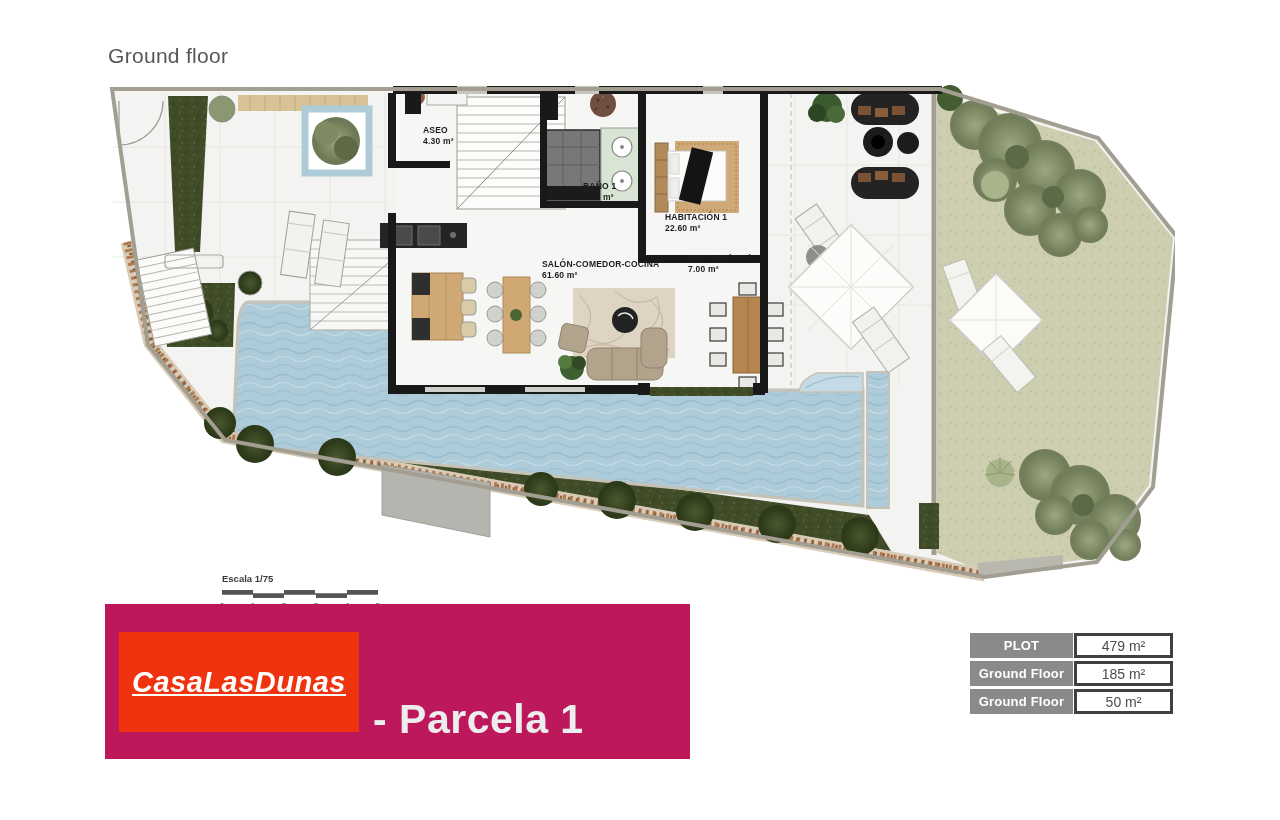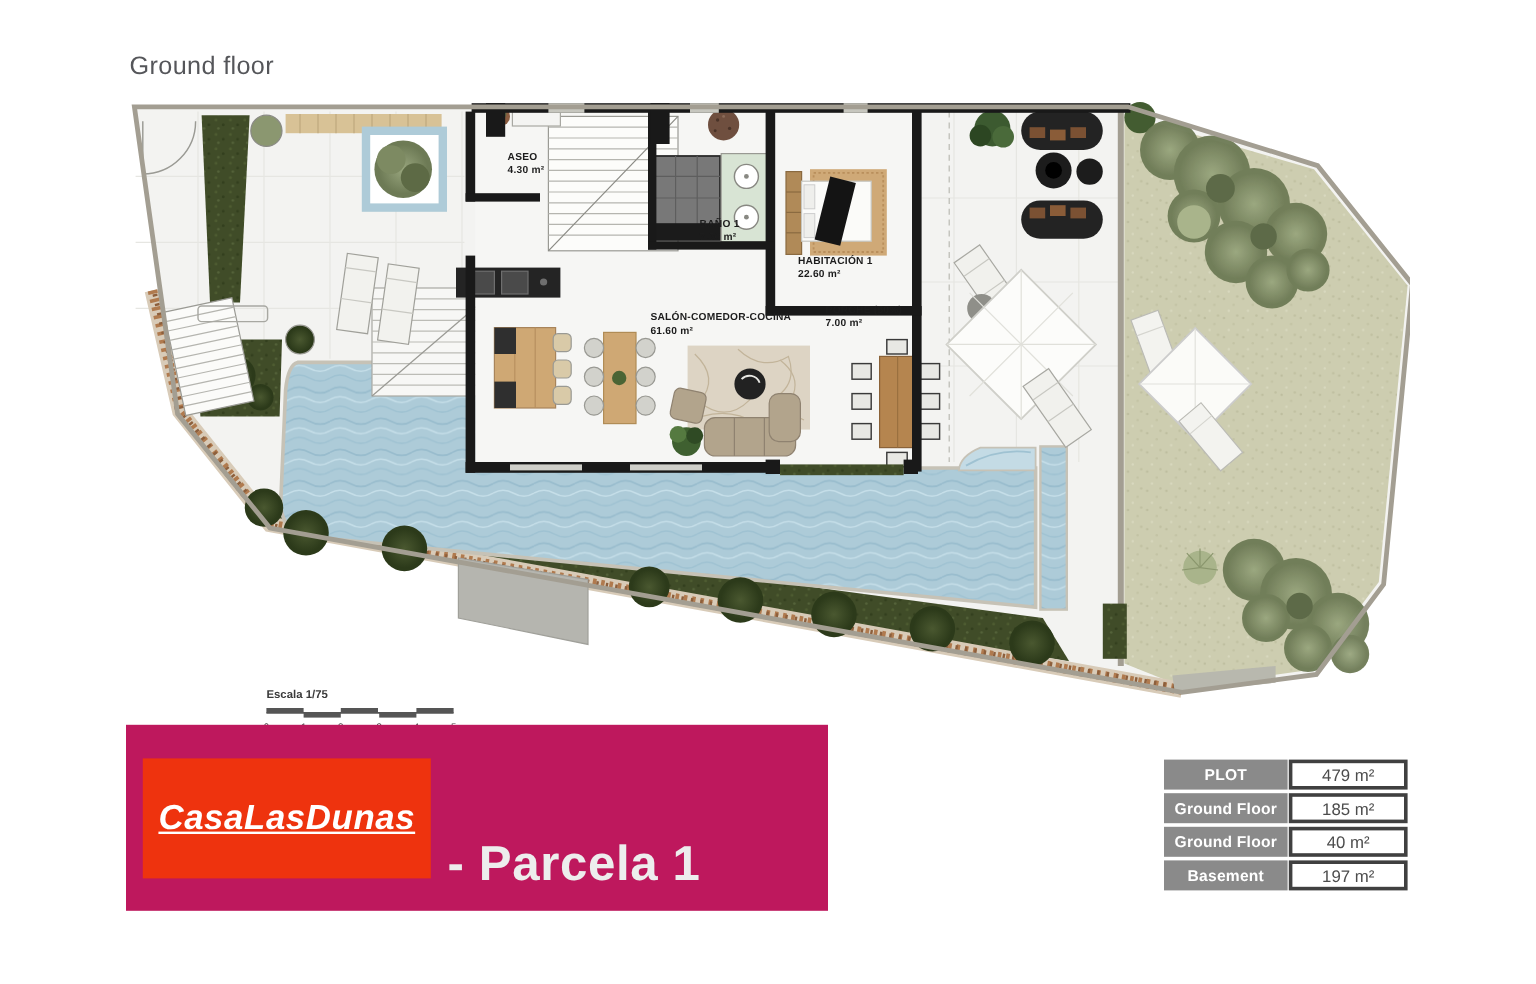--- a/index.html
+++ b/index.html
@@ -505,21 +505,17 @@
     <div class="arow">
       <div class="alabel">PLOT</div>
       <div class="avalue">479 m²</div>
     </div>
     <div class="arow">
       <div class="alabel">Ground Floor</div>
       <div class="avalue">185 m²</div>
     </div>
     <div class="arow">
       <div class="alabel">Ground Floor</div>
-      <div class="avalue">40 m²</div>
-    </div>
-    <div class="arow">
-      <div class="alabel">Basement</div>
-      <div class="avalue">197 m²</div>
+      <div class="avalue">50 m²</div>
     </div>
   </div>
 
 </div>
 
 </body></html>

